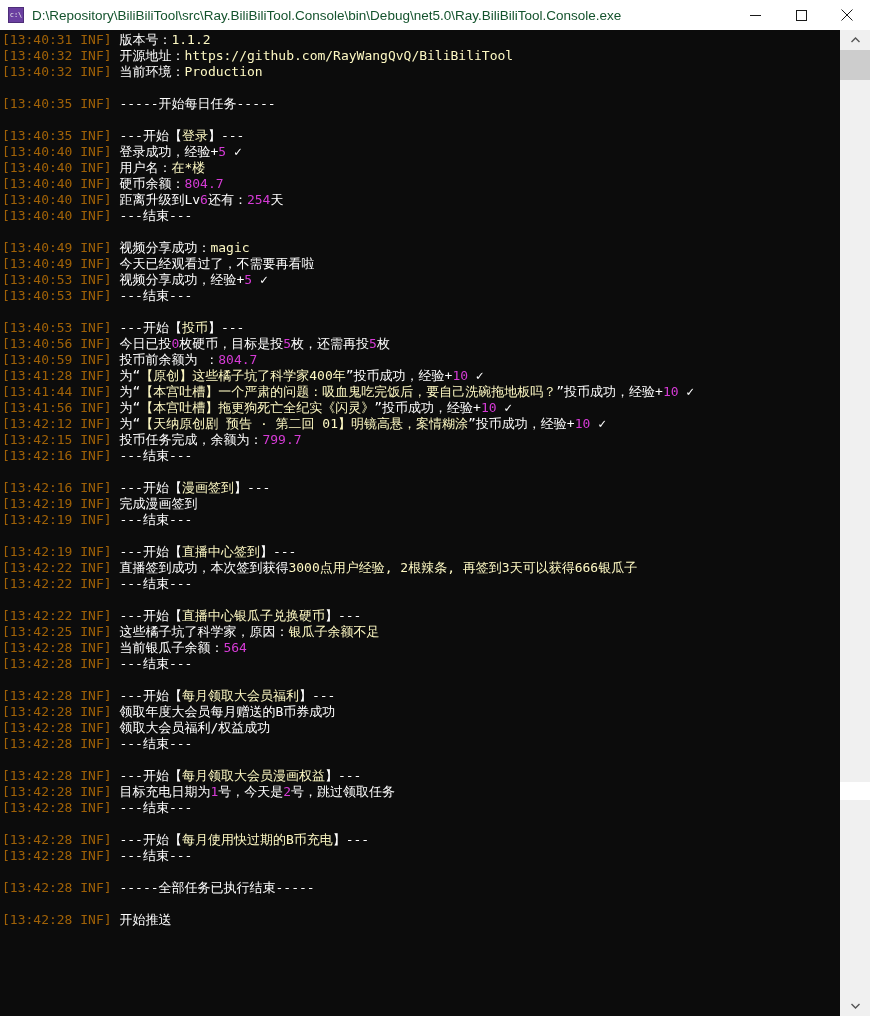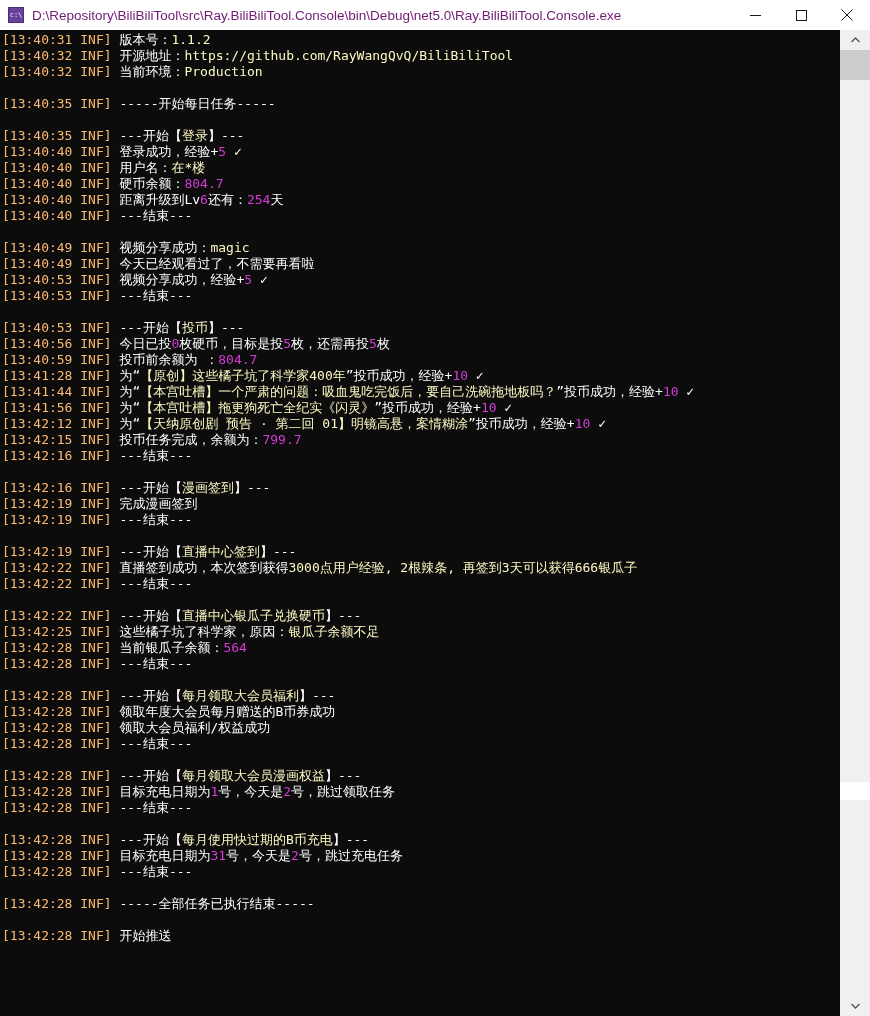--- a/index.html
+++ b/index.html
@@ -32,21 +32,21 @@
     box-sizing: border-box;
     display: flex; align-items: center; justify-content: center;
     color: #eaeaea;
     font-family: "DejaVu Sans Mono", "Liberation Mono", monospace;
     font-size: 7px;
     line-height: 1;
     flex: none;
   }
   .tb-title {
     flex: 1 1 auto;
-    color: #701a75;
+    color: #14532d;
     font-family: "Liberation Sans", sans-serif;
     font-size: 13.5px;
     white-space: nowrap;
     overflow: hidden;
     text-overflow: clip;
   }
   .tb-buttons { display: flex; height: 30px; flex: none; }
   .tb-btn {
     width: 46px; height: 30px;
     display: flex; align-items: center; justify-content: center;
@@ -70,21 +70,21 @@
   .line {
     height: 16px;
     line-height: 16px;
     font-family: "DejaVu Sans Mono", "Liberation Mono", monospace;
     font-size: 13px;
     white-space: pre;
     color: #cccccc;
     letter-spacing: 0px;
   }
   .line.blank { color: transparent; }
-  .ts { color: #fdba74; }
+  .ts { color: #a16207; }
   .w  { color: #ffffff; }
   .c  { color: #fef9c3; }
   .m  { color: #d63bd6; }
 
   
   .scrollbar {
     position: absolute;
     top: 30px; right: 0;
     width: 30px; height: 986px;
     background: #f0f0f0;
@@ -183,21 +183,20 @@
         <div class="line"><span class="ts">[13:42:28 INF]</span><span class="w"> ---开始【</span><span class="c">每月领取大会员福利</span><span class="w">】---</span></div>
         <div class="line"><span class="ts">[13:42:28 INF]</span><span class="w"> 领取年度大会员每月赠送的B币券成功</span></div>
         <div class="line"><span class="ts">[13:42:28 INF]</span><span class="w"> 领取大会员福利/权益成功</span></div>
         <div class="line"><span class="ts">[13:42:28 INF]</span><span class="w"> ---结束---</span></div>
         <div class="line blank">&nbsp;</div>
         <div class="line"><span class="ts">[13:42:28 INF]</span><span class="w"> ---开始【</span><span class="c">每月领取大会员漫画权益</span><span class="w">】---</span></div>
         <div class="line"><span class="ts">[13:42:28 INF]</span><span class="w"> 目标充电日期为</span><span class="m">1</span><span class="w">号，今天是</span><span class="m">2</span><span class="w">号，跳过领取任务</span></div>
         <div class="line"><span class="ts">[13:42:28 INF]</span><span class="w"> ---结束---</span></div>
         <div class="line blank">&nbsp;</div>
         <div class="line"><span class="ts">[13:42:28 INF]</span><span class="w"> ---开始【</span><span class="c">每月使用快过期的B币充电</span><span class="w">】---</span></div>
-        <div class="line"><span class="ts">[13:42:28 INF]</span><span class="w"> 目标充电日期为</span><span class="m">31</span><span class="w">号，今天是</span><span class="m">2</span><span class="w">号，跳过充电任务</span></div>
         <div class="line"><span class="ts">[13:42:28 INF]</span><span class="w"> ---结束---</span></div>
         <div class="line blank">&nbsp;</div>
         <div class="line"><span class="ts">[13:42:28 INF]</span><span class="w"> -----全部任务已执行结束-----</span></div>
         <div class="line blank">&nbsp;</div>
         <div class="line"><span class="ts">[13:42:28 INF]</span><span class="w"> 开始推送</span></div>
       </div>
   </div>
 
   <div class="scrollbar">
     <div class="sb-arrow up" title="Scroll up">

